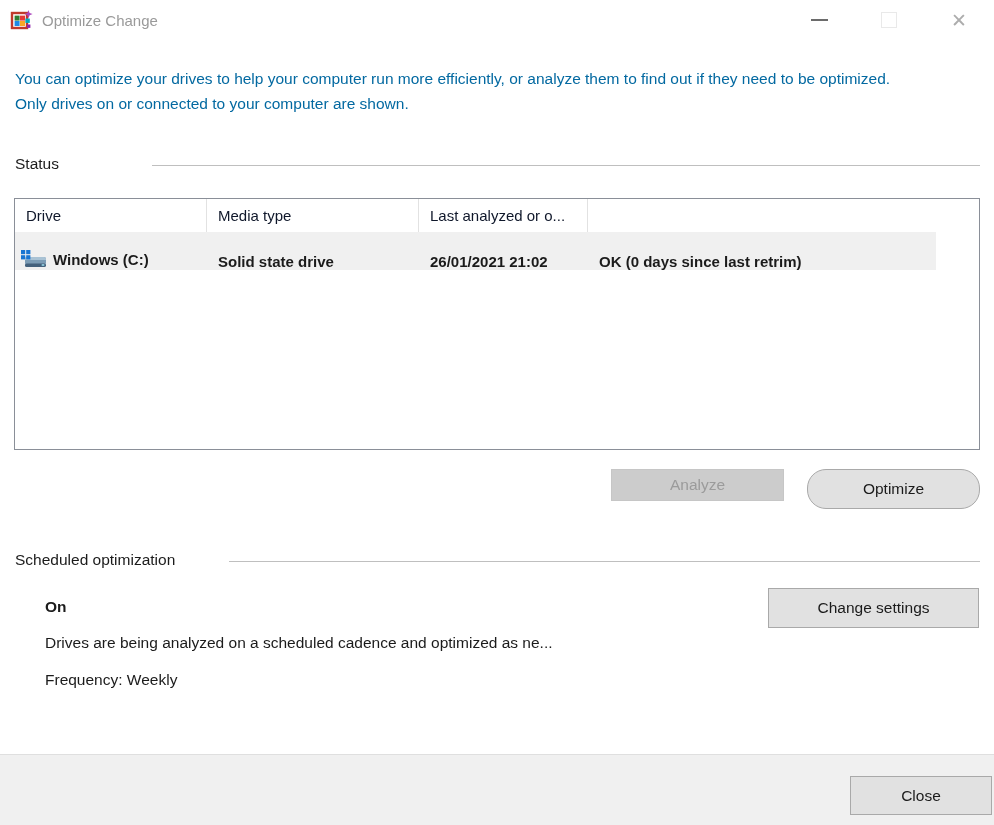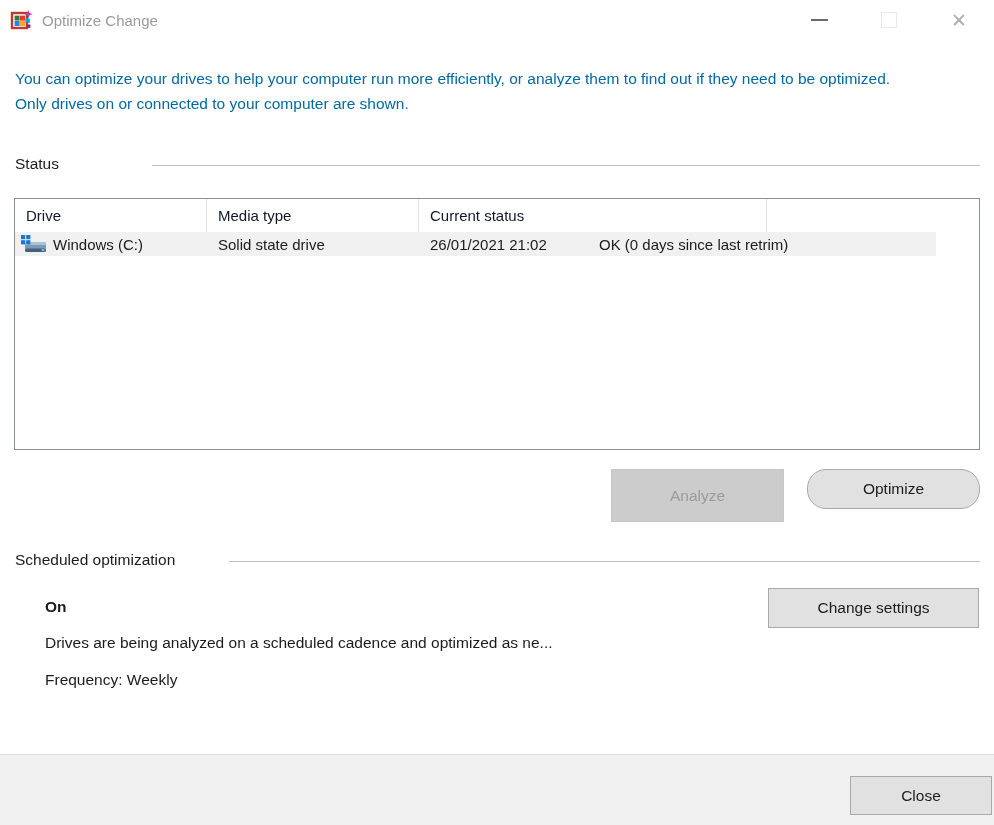--- a/index.html
+++ b/index.html
@@ -45,40 +45,40 @@
   .drive-table {
     position: absolute; left: 14px; top: 198px; width: 966px; height: 252px;
     border: 1px solid #8a8f98; background: #ffffff;
   }
   .tbl-header { display: flex; height: 33px; align-items: stretch; }
   .tbl-header .cell {
     display: flex; align-items: center; padding-left: 11px;
     border-right: 1px solid #e2e2e2; font-size: 15px; color: #0f172a;
     overflow: hidden; white-space: nowrap;
   }
-  .tbl-row { display: flex; height: 24px; width: 921px; background: #f0f0f0; align-items: center; }
+  .tbl-row { display: flex; height: 38px; width: 921px; background: #f0f0f0; align-items: flex-end; font-weight: bold; }
   .tbl-row .cell {
     display: flex; align-items: center; padding-left: 11px;
     font-size: 15px; color: #1b1b1b; overflow: hidden; white-space: nowrap;
   }
   .col-drive { width: 192px; }
   .col-media { width: 212px; }
   .col-last  { width: 169px; }
   .col-stat  { width: 348px; }
   .drive-cell-icon { width: 27px; height: 21px; margin-right: 6px; flex: 0 0 auto; }
   .tbl-row .col-drive { padding-left: 5px; }
 
   
   .btn {
     font-family: "Liberation Sans", "DejaVu Sans", sans-serif;
     font-size: 15.5px; color: #1b1b1b; text-align: center;
     background: #e1e1e1; border: 1px solid #a9a9a9; cursor: pointer;
   }
   .btn-analyze {
-    position: absolute; left: 611px; top: 469px; width: 173px; height: 53px;
+    position: absolute; left: 611px; top: 469px; width: 173px; height: 32px;
     background: #cccccc; border: 1px solid #c6c6c6; color: #9b9b9b; cursor: default;
   }
   .btn-optimize { position: absolute; left: 807px; top: 469px; width: 173px; height: 40px; border-radius: 19px; }
   .btn-change   { position: absolute; left: 768px; top: 588px; width: 211px; height: 40px; }
   .btn-close    { position: absolute; left: 850px; top: 776px; width: 142px; height: 39px; }
 
   
   .sched-state { position: absolute; left: 45px; top: 598px; font-weight: bold; font-size: 15.5px; }
   .sched-desc  { position: absolute; left: 45px; top: 634px; font-size: 15.5px; }
   .sched-freq  { position: absolute; left: 45px; top: 671px; font-size: 15.5px; }
@@ -123,21 +123,21 @@
 
   <div class="section-header hdr-status">
     <span class="section-label">Status</span>
     <span class="section-rule"></span>
   </div>
 
   <div class="drive-table">
     <div class="tbl-header">
       <div class="cell col-drive">Drive</div>
       <div class="cell col-media">Media type</div>
-      <div class="cell col-stat">Current status</div>
+      <div class="cell col-last">Last analyzed or o...</div>
     </div>
     <div class="tbl-row">
       <div class="cell col-drive">
         <svg class="drive-cell-icon" viewBox="0 0 27 21">
           <rect x="5" y="8" width="21" height="8" rx="2" fill="#7c9cb5"></rect>
           <path d="M5 10 q0-2 2-2 h17 q2 0 2 2 v1 H5 Z" fill="#a9c2d4"></path>
           <rect x="5" y="14.5" width="21" height="3.5" rx="1.6" fill="#44617c"></rect>
           <rect x="21.5" y="15.2" width="3" height="1.6" rx="0.8" fill="#9fe0f0"></rect>
           <rect x="1" y="1" width="4.2" height="4.2" fill="#1976d2"></rect>
           <rect x="6.2" y="1" width="4.2" height="4.2" fill="#1976d2"></rect>

